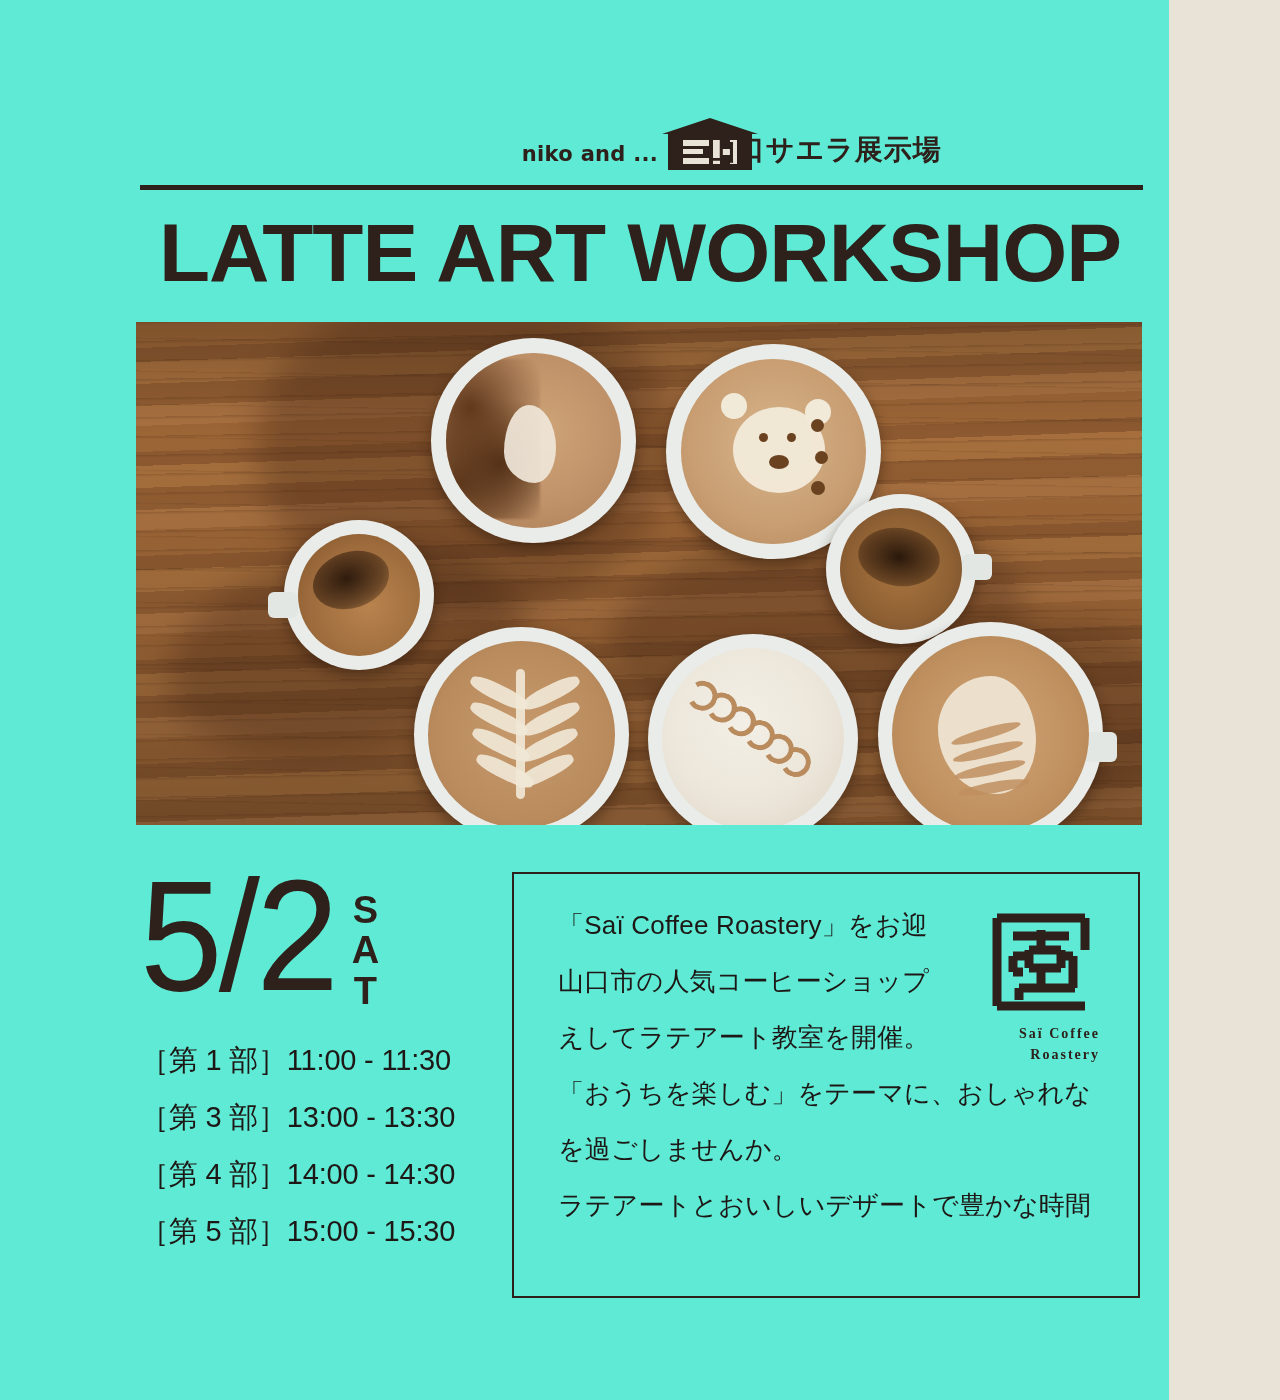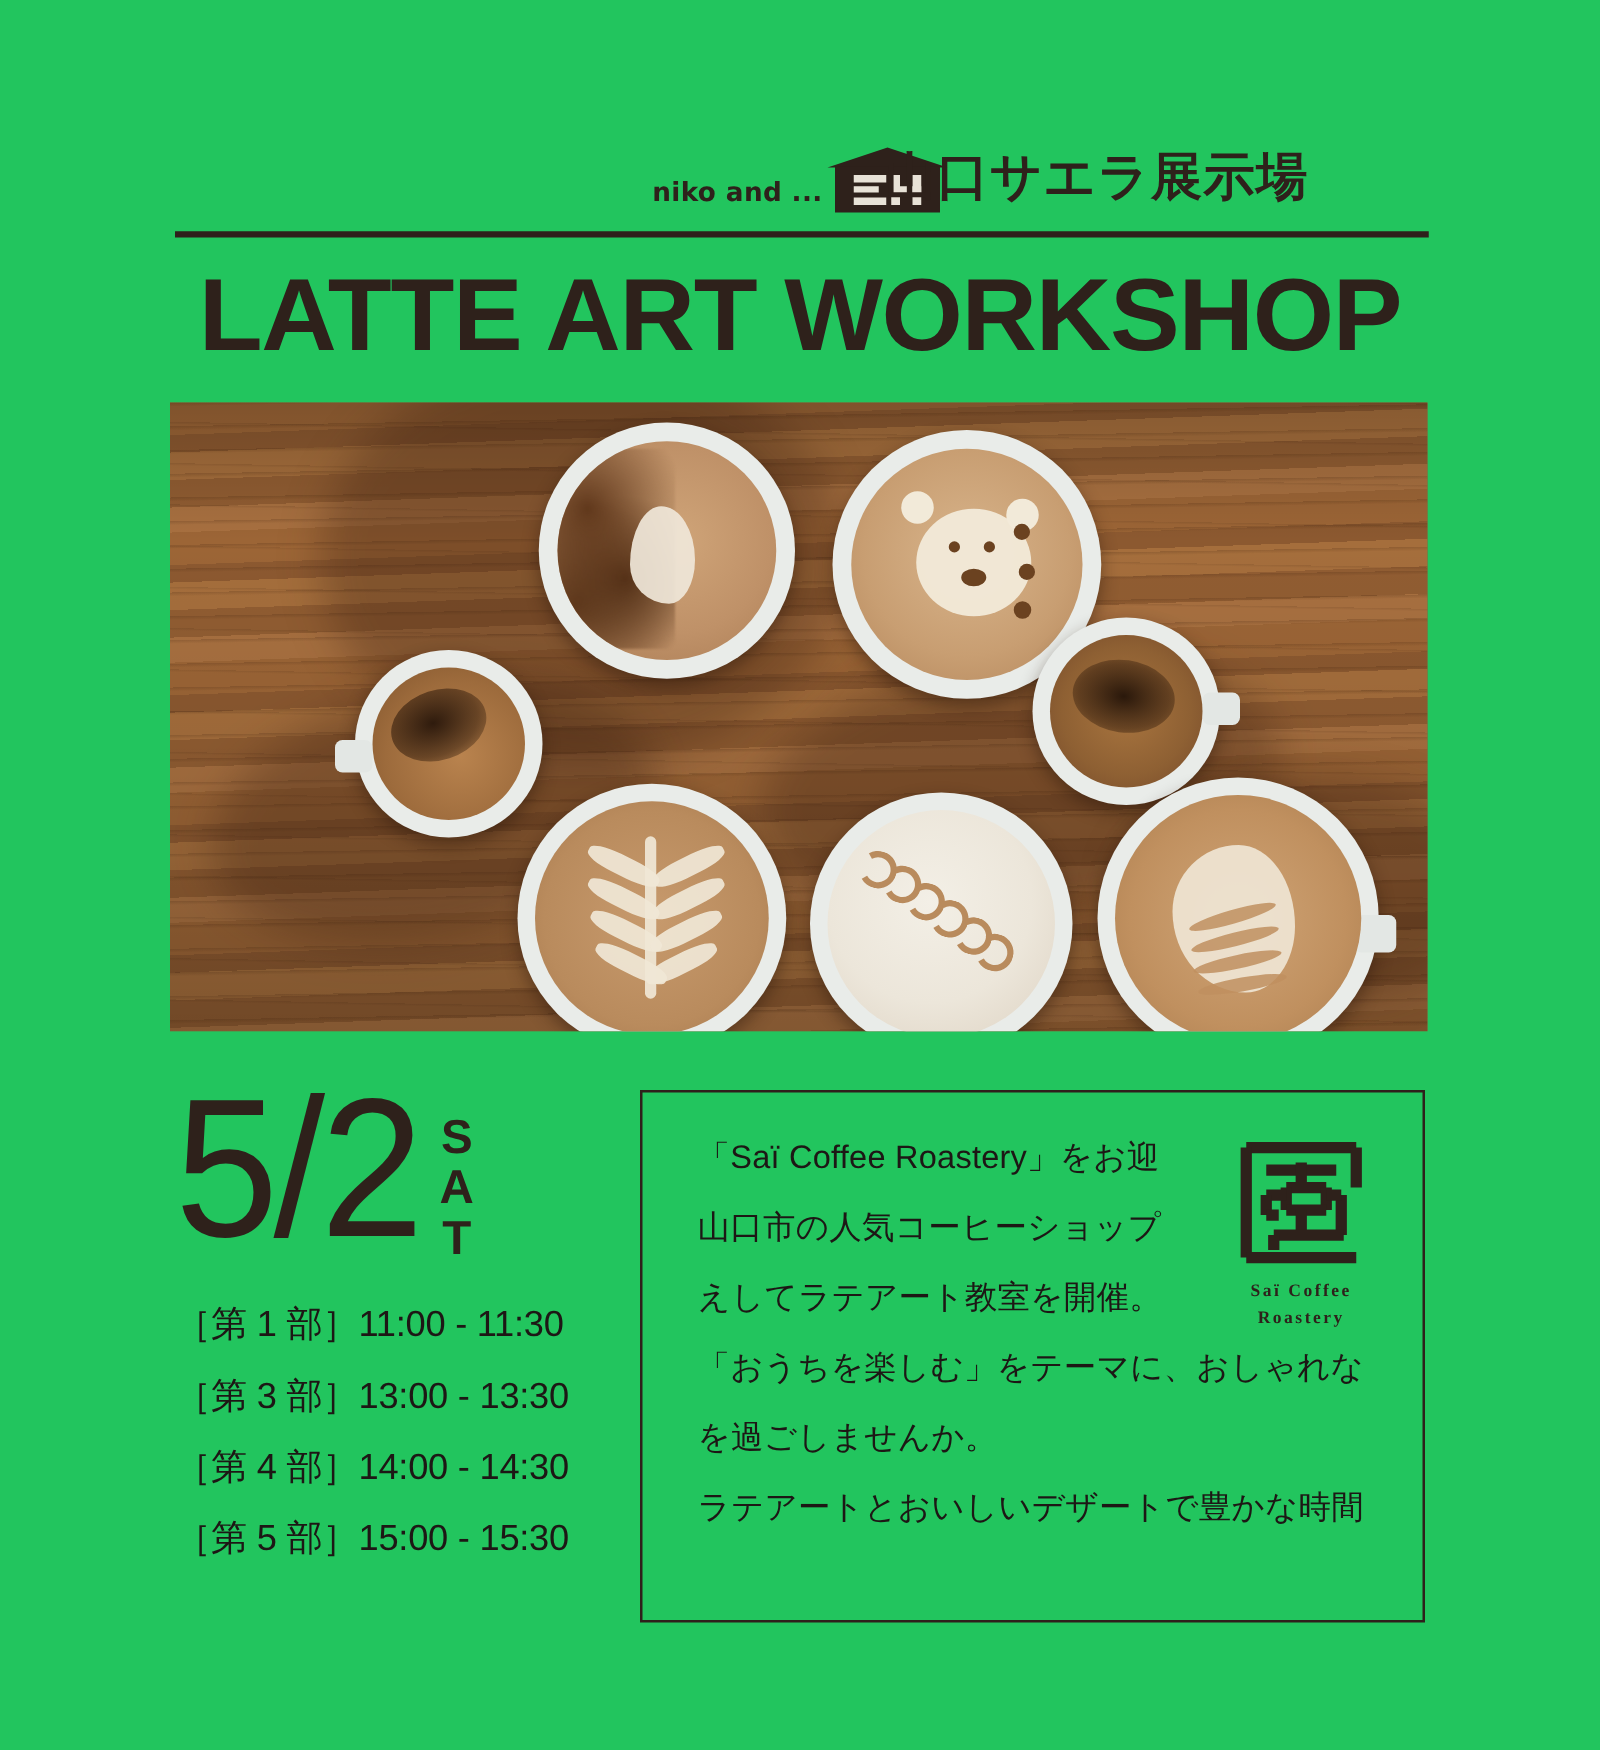--- a/index.html
+++ b/index.html
@@ -7,23 +7,23 @@
   html, body {
     width: 1280px;
     height: 1400px;
     background: #e8e2d7;
     font-family: "Liberation Sans", "DejaVu Sans", sans-serif;
     overflow: hidden;
   }
 
   .poster {
     position: relative;
-    width: 1280px;
+    width: 1169px;
     height: 1400px;
-    background: #22c55e;
+    background: #5eead4;
   }
 
   
   .header {
     position: absolute;
     left: 0;
     top: 88px;
     width: 1280px;
     height: 82px;
     display: flex;
@@ -112,21 +112,21 @@
     transform: scaleX(0.88);
     transform-origin: left center;
     white-space: nowrap;
     font-family: "DejaVu Sans", sans-serif;
   }
 
   .venue-name {
     position: absolute;
     left: 186px;
     bottom: 1px;
-    font-size: 41px;
+    font-size: 28px;
     font-weight: bold;
     color: #2e211b;
     white-space: nowrap;
     letter-spacing: 1px;
   }
 
   .rule {
     position: absolute;
     left: 140px;
     top: 185px;
@@ -450,21 +450,21 @@
     margin-bottom: 30px;
     white-space: nowrap;
     letter-spacing: 0.2px;
   }
 
   .sai-logo {
     position: absolute;
     right: 38px;
     top: 36px;
     width: 118px;
-    text-align: center;
+    text-align: right;
   }
   .sai-mark {
     width: 104px;
     height: 104px;
     margin: 0 auto;
     position: relative;
   }
   .sai-mark svg { display: block; }
   .sai-name {
     margin-top: 9px;

